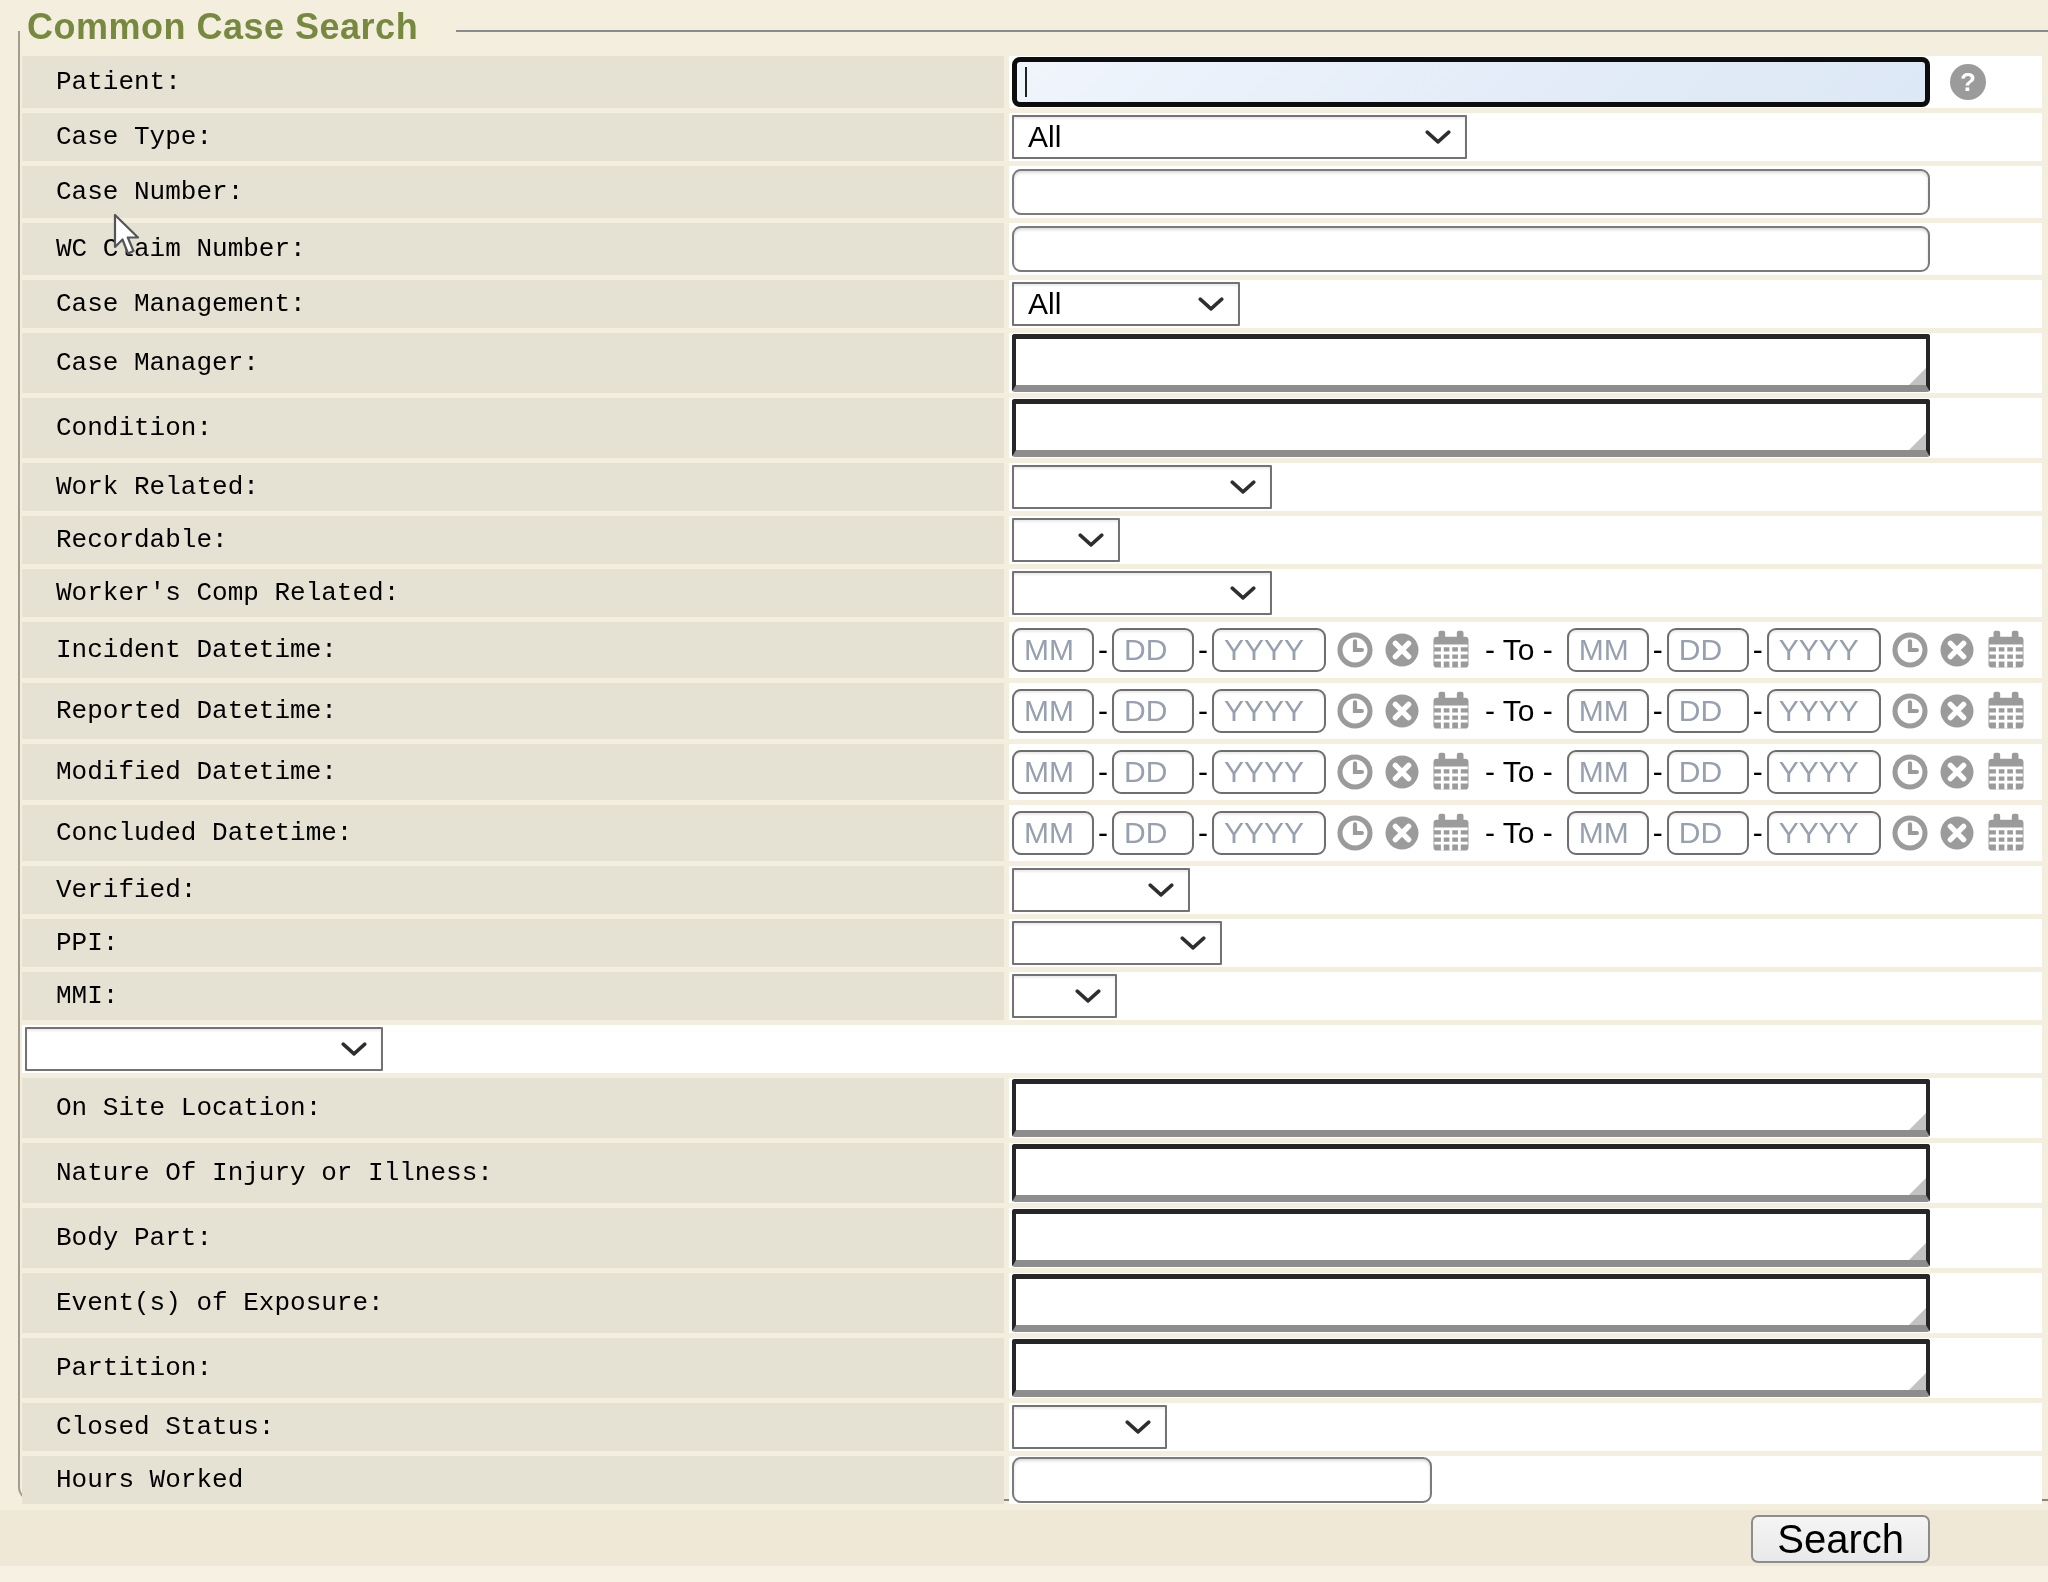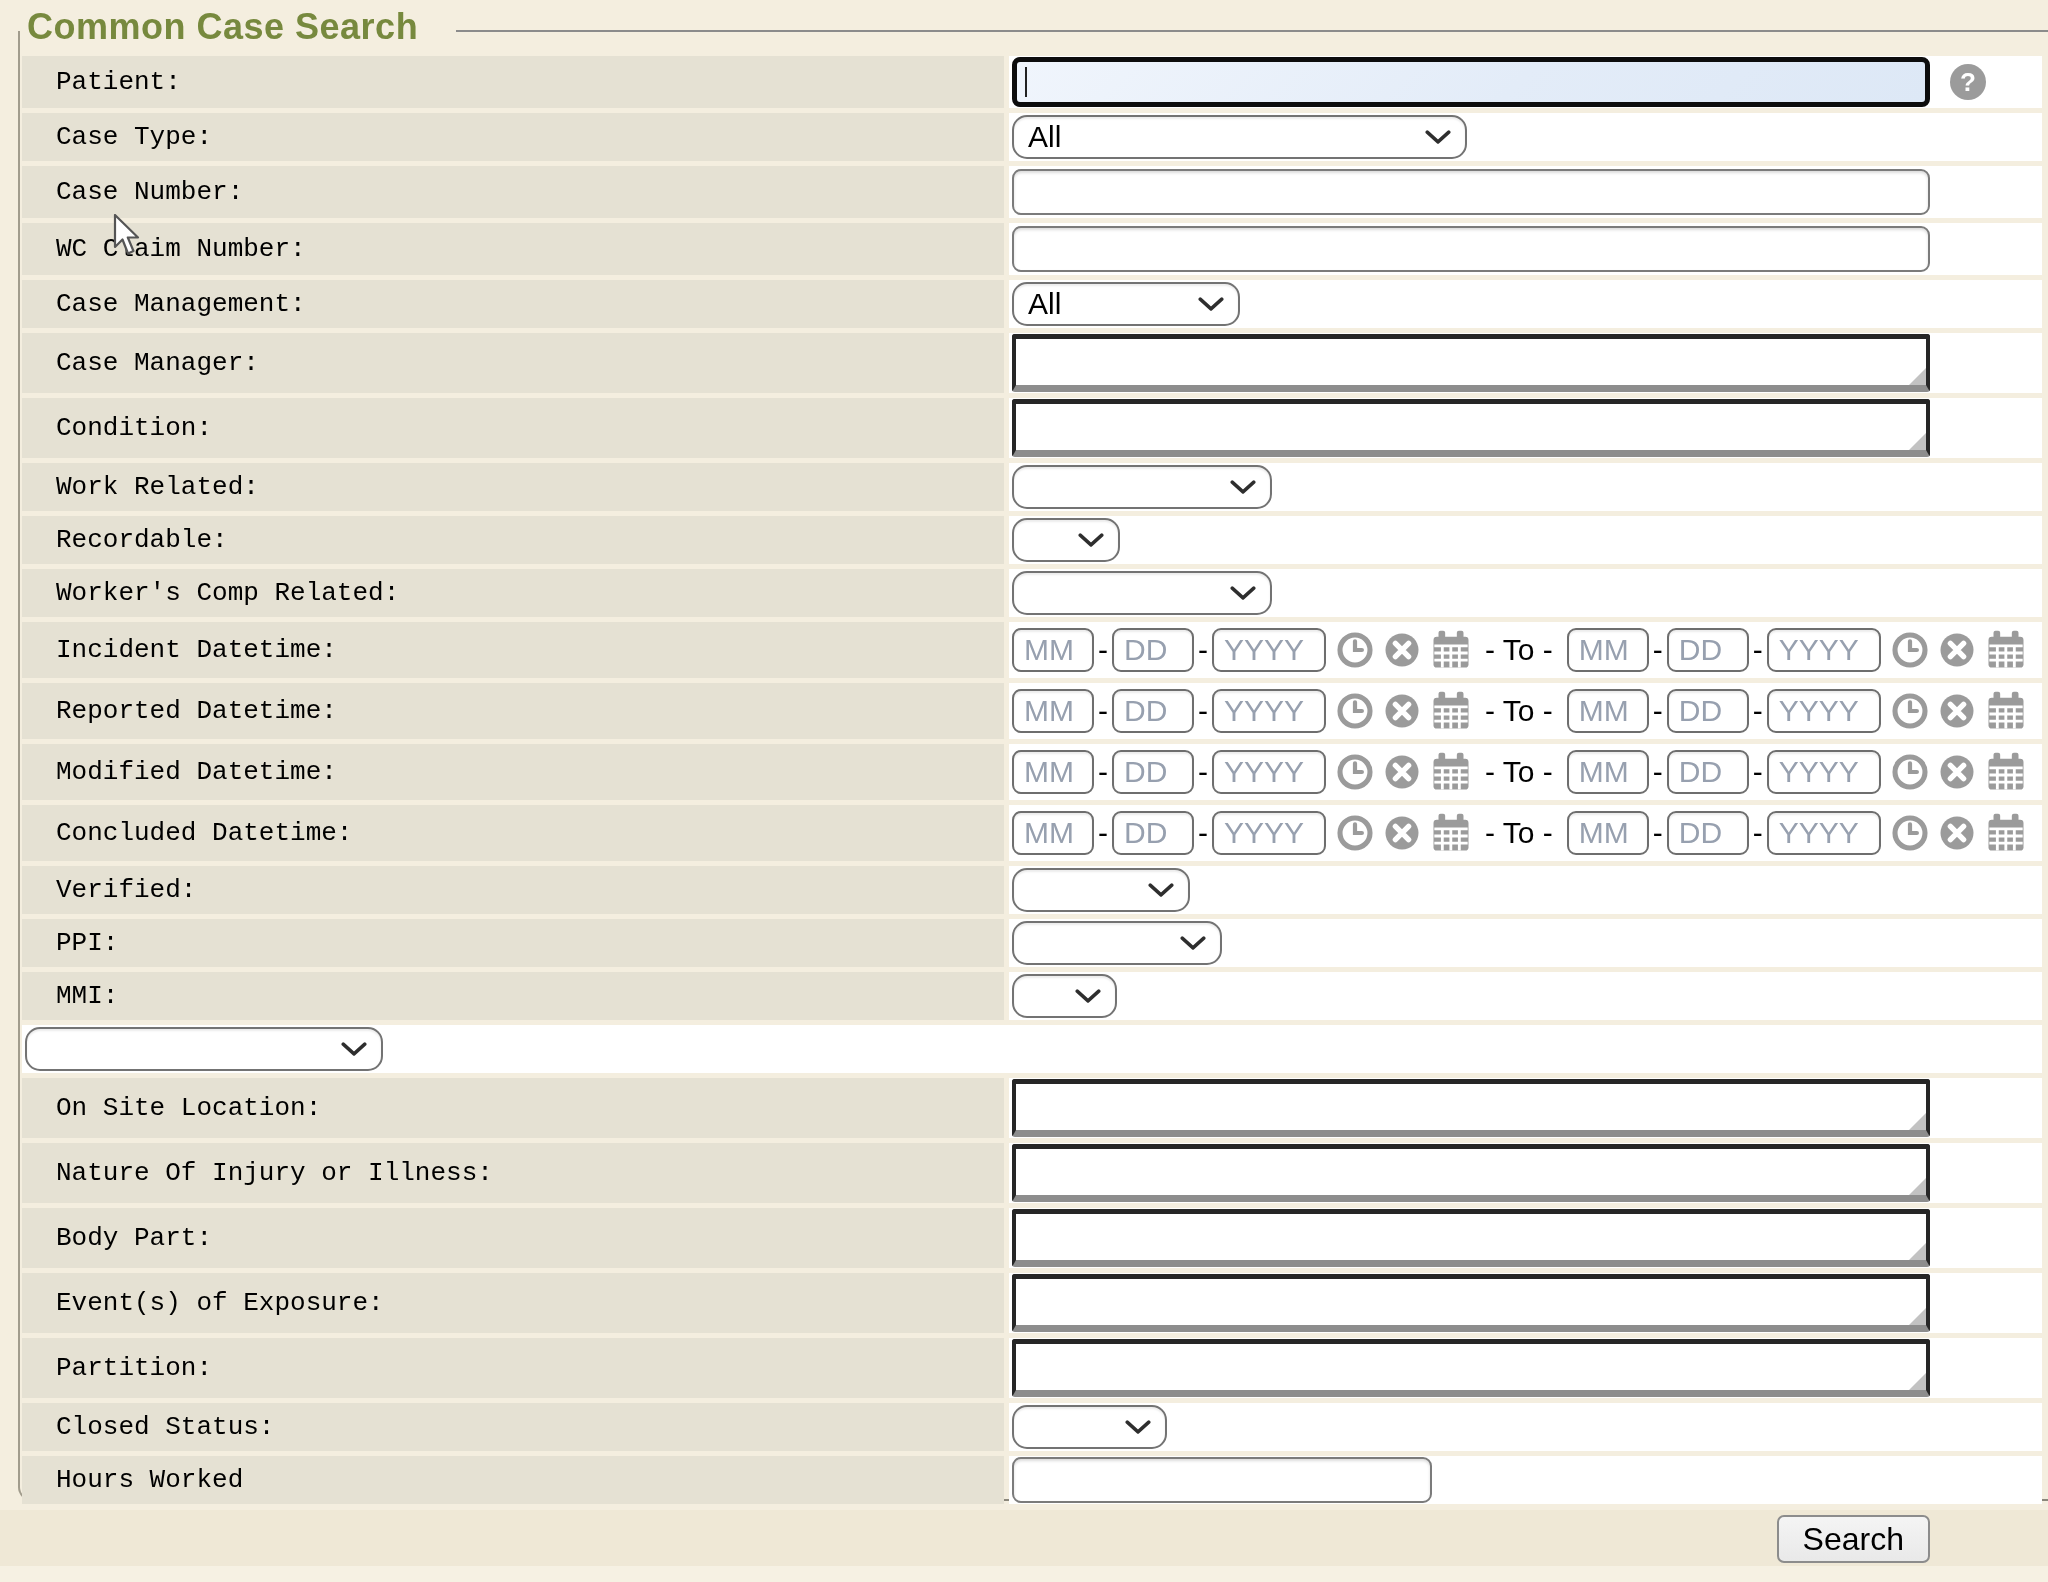--- a/index.html
+++ b/index.html
@@ -62,21 +62,21 @@
   .caret { position:absolute; left:8px; top:5px; width:2px; height:30px; background:#222; }
   .help-icon {
     width:36px; height:36px; border-radius:50%; background:#9b9b9b;
     color:#fff; font-weight:bold; font-size:26px;
     display:flex; align-items:center; justify-content:center;
     margin-left:20px; flex:0 0 auto;
   }
   
   .sel {
     position:relative; height:44px; box-sizing:border-box;
-    border:2px solid #737373; border-radius:15px; background:#fff;
+    border:2px solid #737373; border-radius:1px; background:#fff;
     box-shadow: inset 0 2px 2px rgba(0,0,0,.08);
     display:flex; align-items:center; padding-left:14px;
     font-size:30px;
   }
   .sel .chev { position:absolute; right:14px; top:50%; transform:translateY(-50%); line-height:0; }
   .w455{width:455px;} .w260{width:260px;} .w228{width:228px;} .w210{width:210px;}
   .w178{width:178px;} .w155{width:155px;} .w108{width:108px;} .w105{width:105px;} .w358{width:358px;}
   
   .ta {
     position:relative; width:918px; height:58px; box-sizing:border-box; background:#fff;
@@ -109,21 +109,21 @@
   }
   .below-band {
     position:absolute; left:0; top:1566px; width:2048px; height:16px;
     background:#f6f1e3;
   }
   .search-btn {
     position:absolute; right:118px; top:5px; height:48px; min-width:142px;
     box-sizing:border-box; padding:0 24px;
     background:linear-gradient(#f4f4f4,#e9e9e9);
     border:2px solid #8c8c8c; border-radius:7px;
-    font-size:32px; font-family:"Liberation Sans", sans-serif;
+    font-size:40px; font-family:"Liberation Sans", sans-serif;
     color:#000; cursor:pointer;
   }
   
   .cursor { position:absolute; left:112px; top:214px; z-index:50; pointer-events:none; }
   .hidden-defs { position:absolute; width:0; height:0; overflow:hidden; }
 </style>
 </head>
 <body>
 
 <svg class="hidden-defs" aria-hidden="true">

